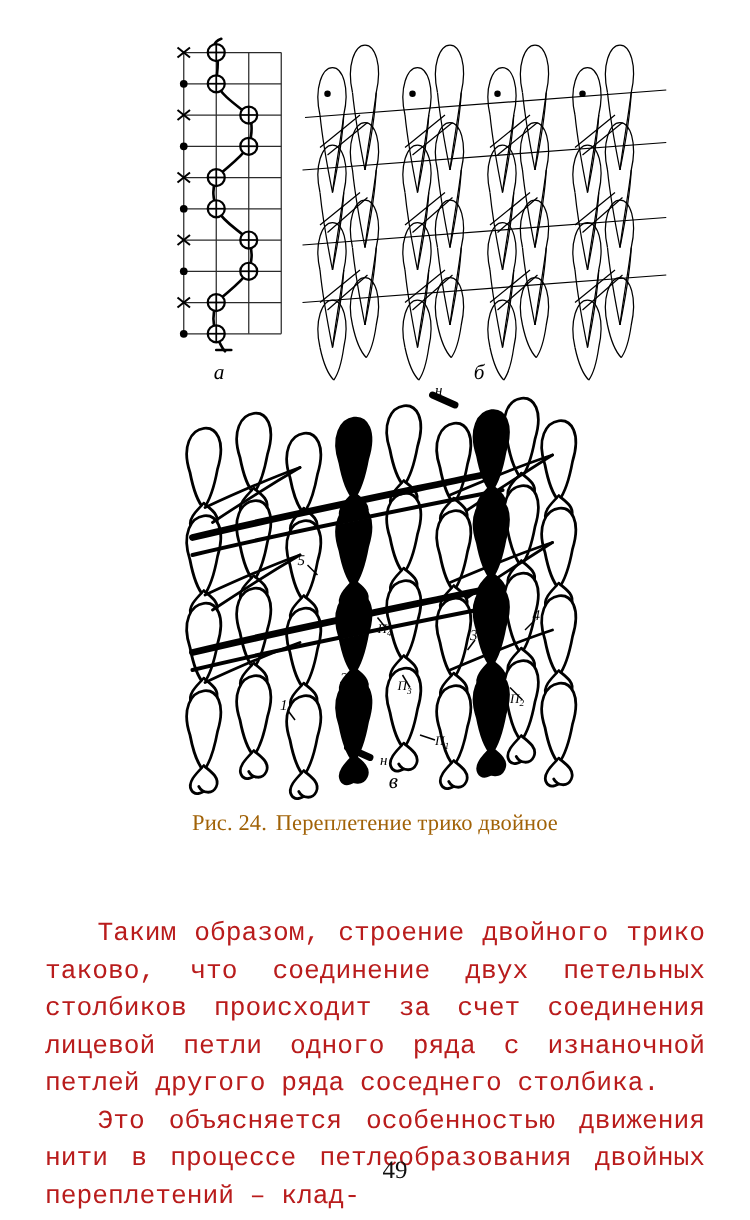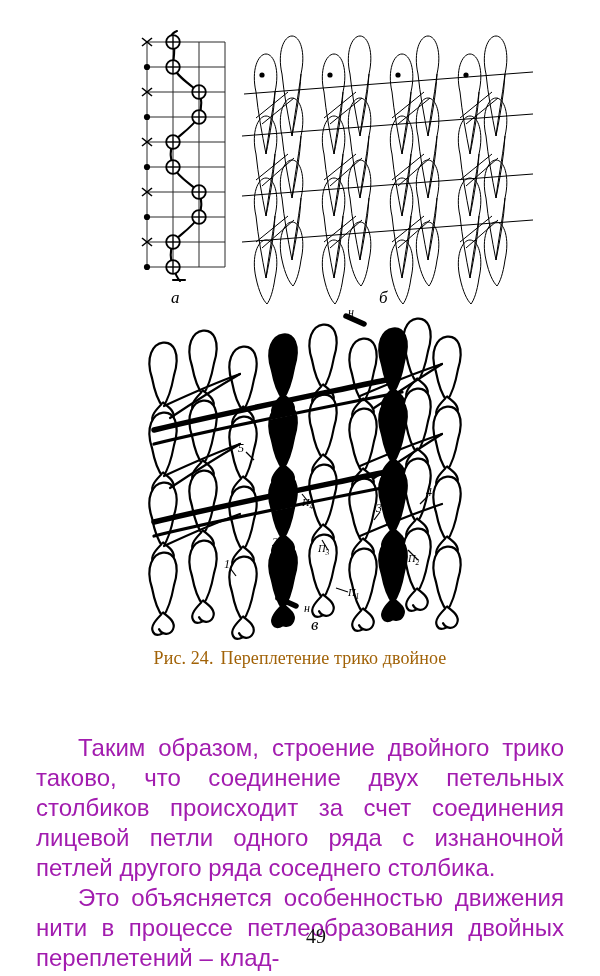--- a/index.html
+++ b/index.html
@@ -42,25 +42,25 @@
     font-size:18px;
     letter-spacing:.1px;
     color:#a16207;
   }
   .caption .num{margin-right:7px;}
 
   
   .body-text{
     position:absolute;
     left:36px;top:733px;width:528px;
-    font-family:Liberation Sans, sans-serif;
-    font-size:24px;
+    font-family:Liberation Mono, monospace;
+    font-size:21px;
     line-height:30px;
     text-align:justify;
-    color:#a21caf;
+    color:#b91c1c;
   }
   .body-text p{margin:0 0 0 0;text-indent:42px;}
   .body-text p + p{margin-top:0;}
 
   .folio{
     position:absolute;
     left:0;top:925px;width:600px;
     text-align:center;
     font-family:"Liberation Serif", serif;
     font-size:20px;

